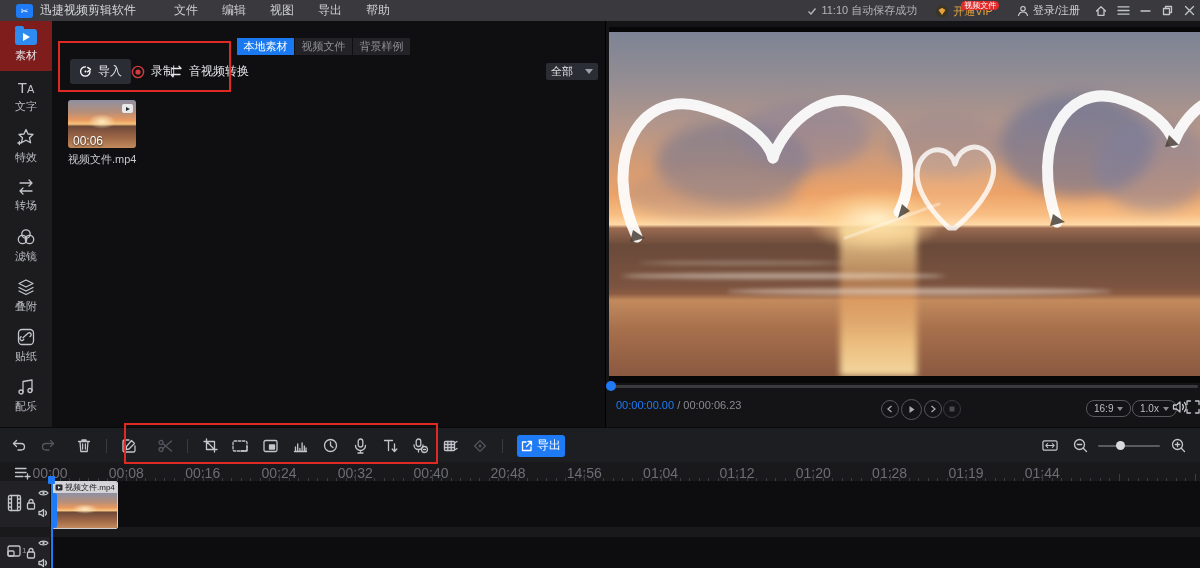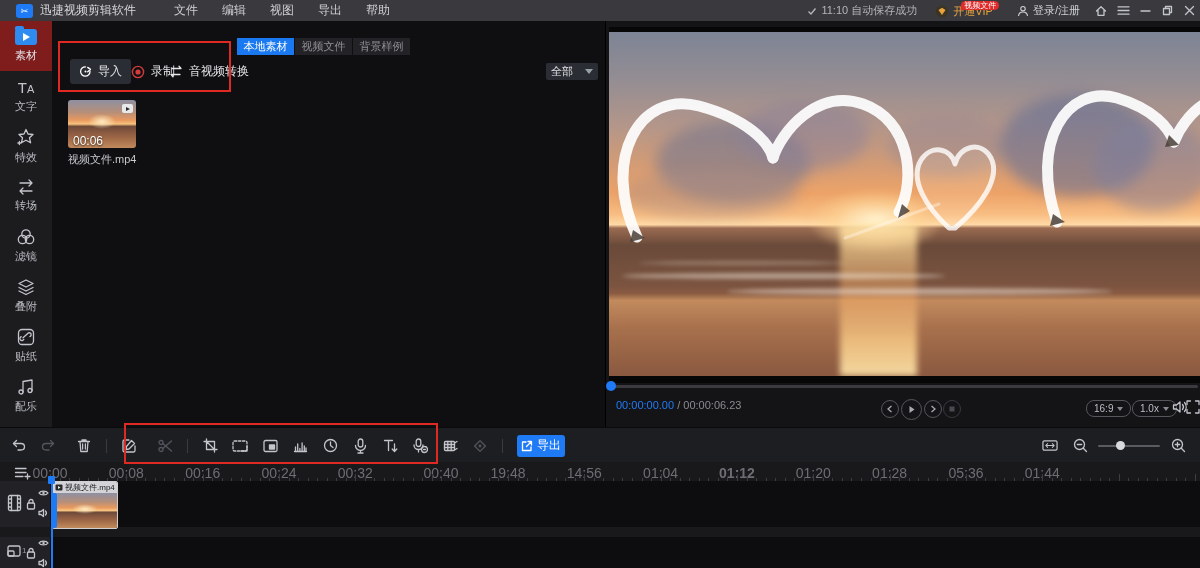--- a/index.html
+++ b/index.html
@@ -504,28 +504,28 @@
           <path d="M1.5,2.5 H12 M1.5,6.5 H12 M1.5,10.5 H9 M13.5,8 V13 M11,10.5 H16"></path>
         </svg>
     </div>
 
     <div id="ruler" class="abs" style="left:0;top:0;width:1200px;height:20px;">
         <span class="rl" style="left: 50px;">00:00</span>
         <span class="rl" style="left: 126.33px;">00:08</span>
         <span class="rl" style="left: 202.66px;">00:16</span>
         <span class="rl" style="left: 278.99px;">00:24</span>
         <span class="rl" style="left: 355.32px;">00:32</span>
-        <span class="rl" style="left: 441px;">00:40</span>
-        <span class="rl" style="left: 507.98px;">19:48</span>
+        <span class="rl" style="left: 431px;">00:40</span>
+        <span class="rl" style="left: 507.98px;">20:48</span>
         <span class="rl" style="left: 584.31px;">14:56</span>
         <span class="rl" style="left: 660.64px;">01:04</span>
-        <span class="rl" style="left: 736.97px; font-weight: bold;">01:12</span>
+        <span class="rl" style="left: 736.97px;">01:12</span>
         <span class="rl" style="left: 813.3px;">01:20</span>
         <span class="rl" style="left: 889.63px;">01:28</span>
-        <span class="rl" style="left: 965.96px;">05:36</span>
+        <span class="rl" style="left: 965.96px;">01:19</span>
         <span class="rl" style="left: 1042.29px;">01:44</span>
         <div class="tick major" style="left: 50px;"></div>
         <div class="tick minor" style="left: 59.5412px;"></div>
         <div class="tick minor" style="left: 69.0825px;"></div>
         <div class="tick minor" style="left: 78.6238px;"></div>
         <div class="tick minor" style="left: 88.165px;"></div>
         <div class="tick minor" style="left: 97.7062px;"></div>
         <div class="tick minor" style="left: 107.248px;"></div>
         <div class="tick minor" style="left: 116.789px;"></div>
         <div class="tick major" style="left: 126.33px;"></div>

